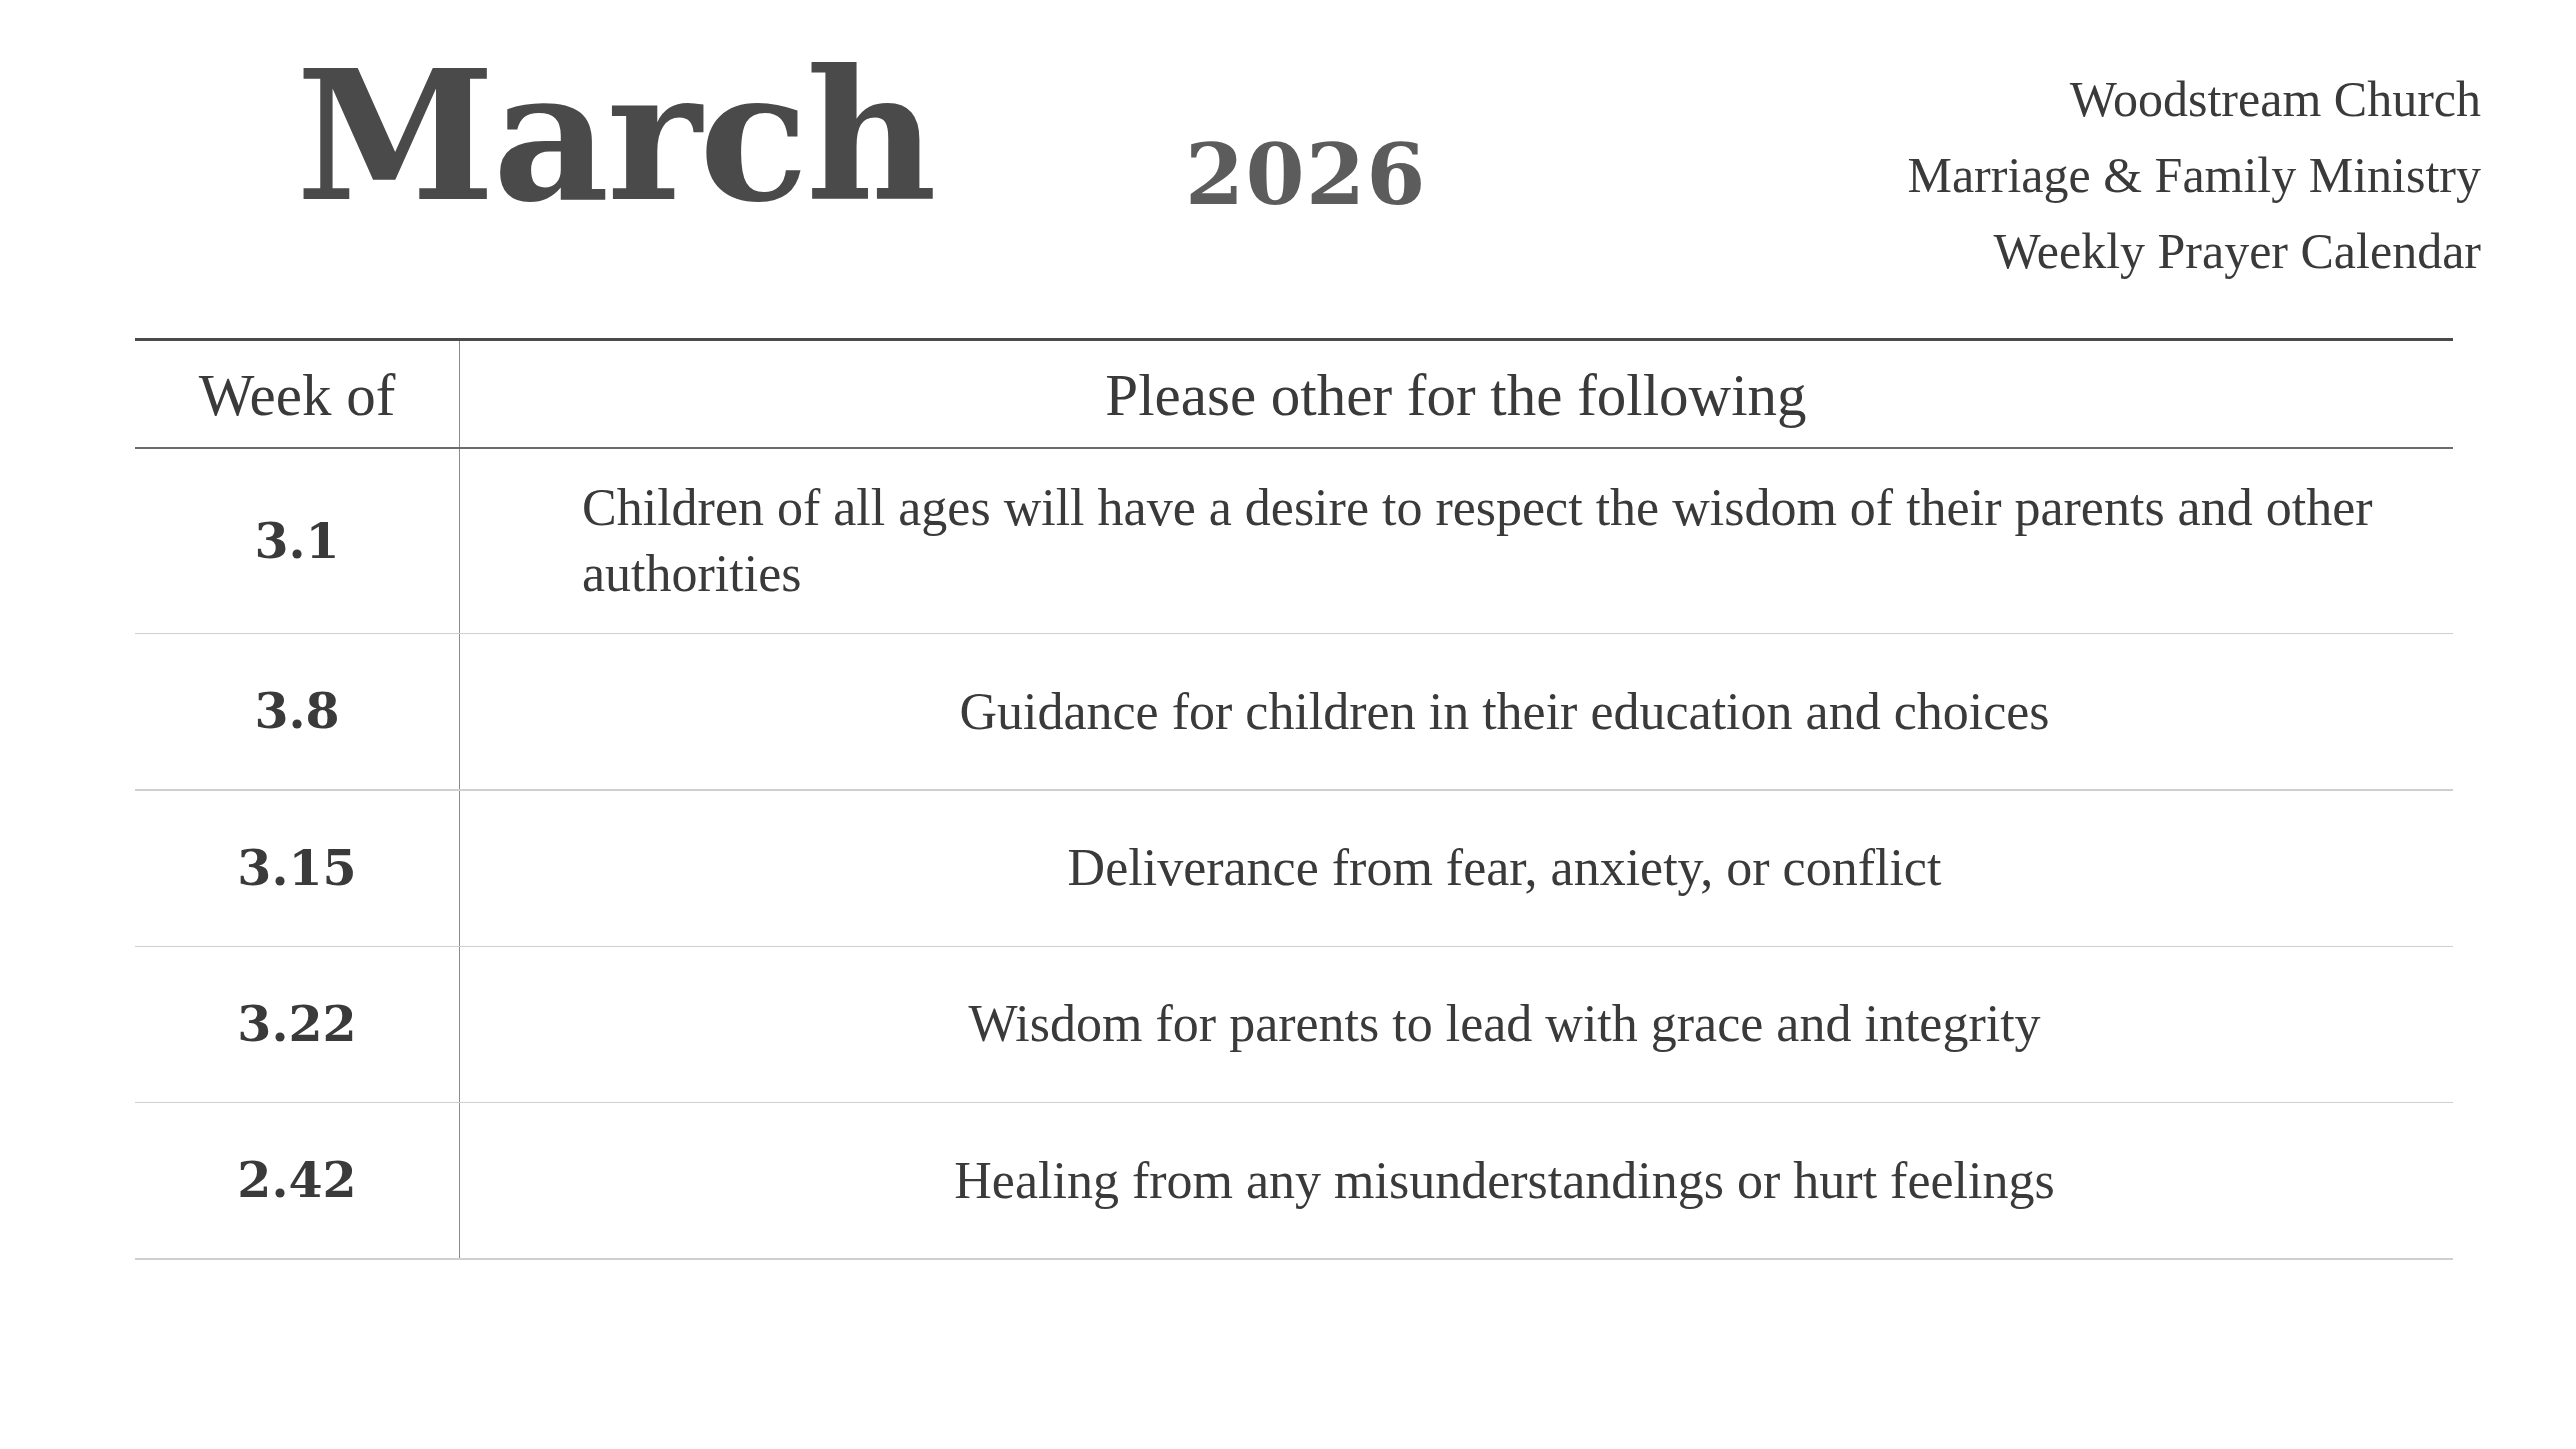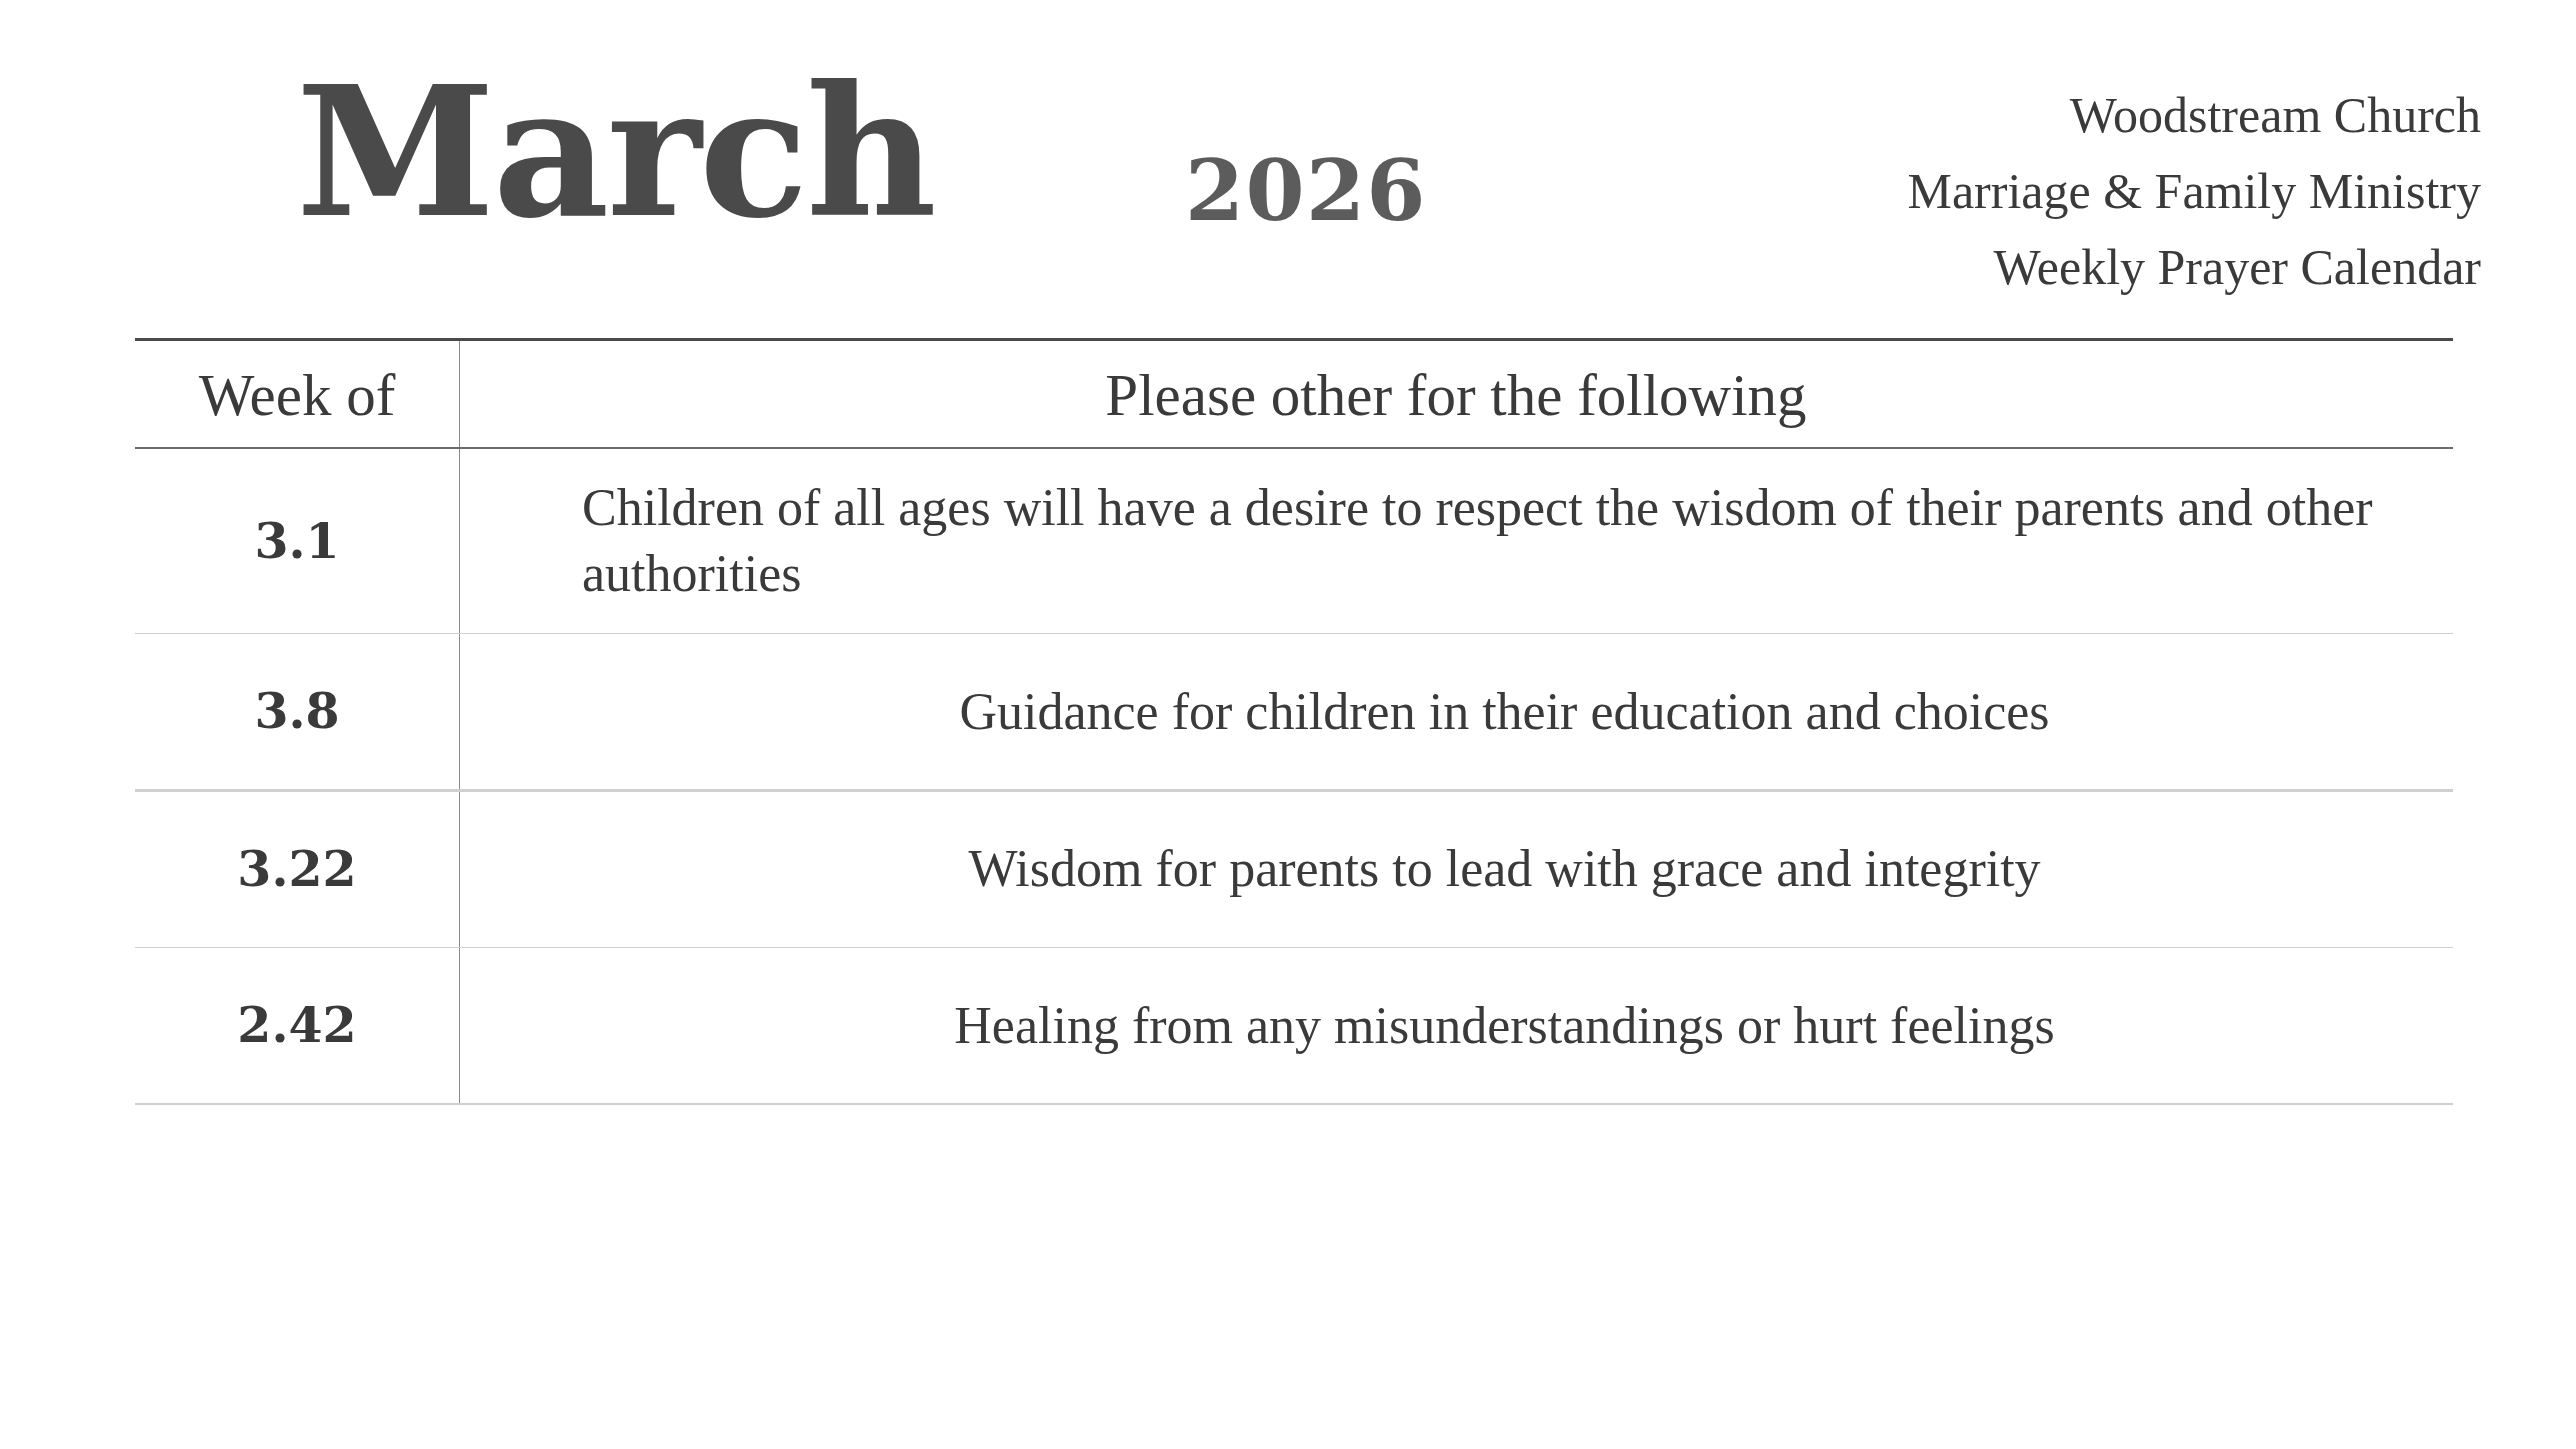--- a/index.html
+++ b/index.html
@@ -19,21 +19,21 @@
     position: relative;
     width: 2576px;
     height: 1449px;
     box-sizing: border-box;
   }
 
   
   .header {
     position: absolute;
     left: 0;
-    top: 16px;
+    top: 0;
     width: 2576px;
     height: 322px;
   }
 
   .month-title {
     position: absolute;
     left: 296px;
     top: 39px;
     font-family: "DejaVu Serif", serif;
     font-weight: 700;
@@ -205,20 +205,28 @@
     <div class="cal-row data-row row-h2">
       <div class="col-week">
         <span class="week-label">3.8</span>
       </div>
       <div class="col-body">
         <span class="request-text">Guidance for children in their education and choices</span>
       </div>
     </div>
     <div class="rule-row"></div>
 
+    <div class="cal-row data-row row-h2">
+      <div class="col-week">
+        <span class="week-label">3.15</span>
+      </div>
+      <div class="col-body">
+        <span class="request-text">Deliverance from fear, anxiety, or conflict</span>
+      </div>
+    </div>
     <div class="rule-row"></div>
 
     <div class="cal-row data-row row-h2">
       <div class="col-week">
         <span class="week-label">3.22</span>
       </div>
       <div class="col-body">
         <span class="request-text">Wisdom for parents to lead with grace and integrity</span>
       </div>
     </div>

